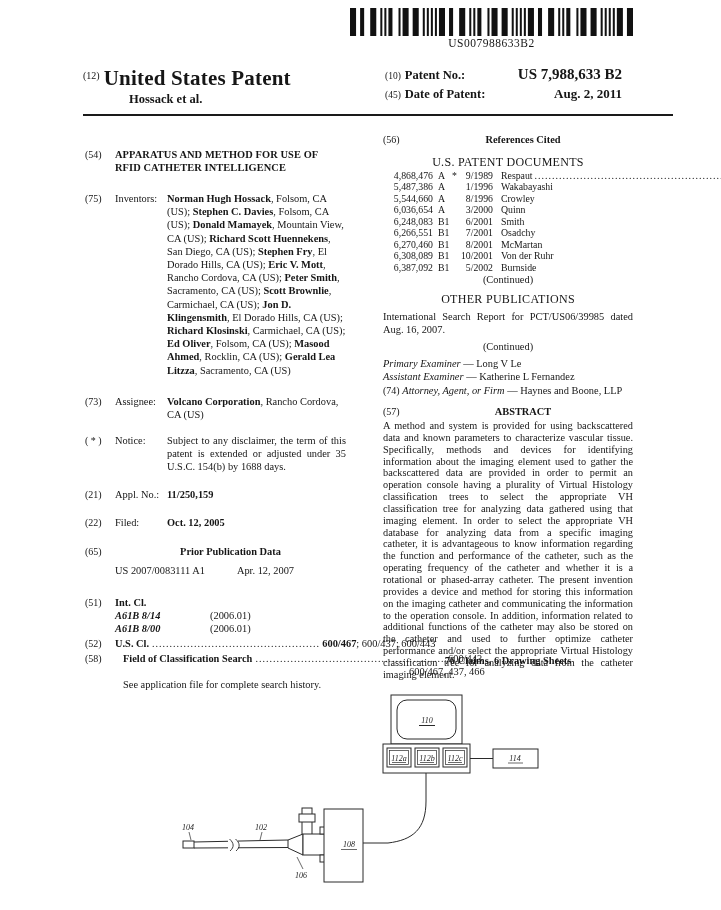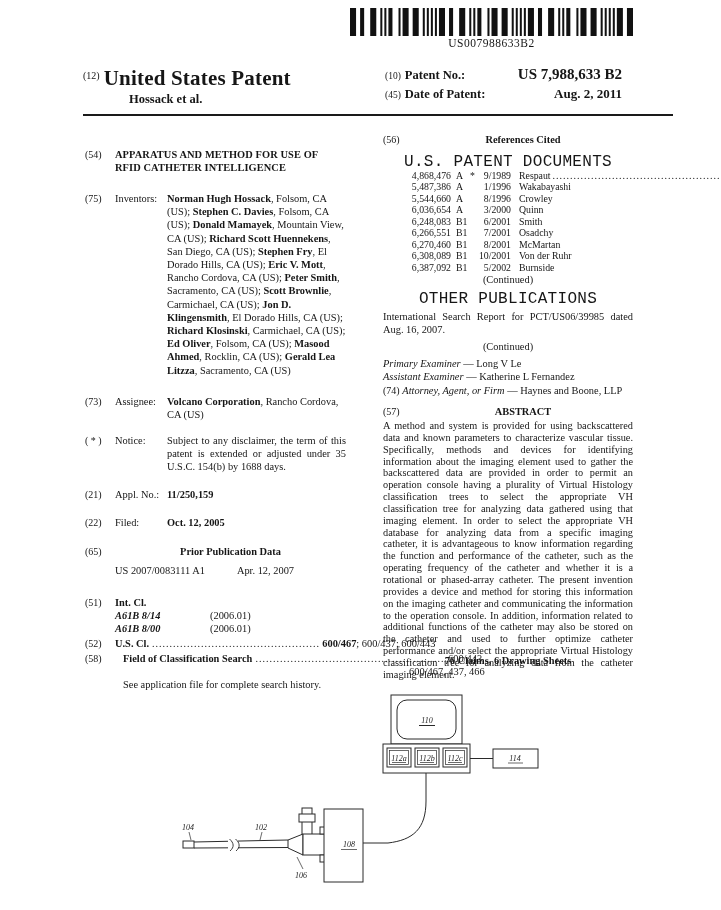--- a/index.html
+++ b/index.html
@@ -39,21 +39,21 @@
   .publine .pd{margin-left:32px;}
   .intcl-row{display:grid;grid-template-columns:95px 1fr;}
   .leader{display:flex;align-items:baseline;}
   .dots{flex:1;overflow:hidden;white-space:nowrap;margin:0 3px;}
   .dots::after{content:"..........................................................................";letter-spacing:1px;font-size:10px;}
   .right-align{text-align:right;}
 
   
   .rsec{left:383px;width:250px;font-size:10.4px;line-height:13px;}
   .refs-head{display:grid;grid-template-columns:30px 1fr;}
-  .small-caps-head{font-size:16px;letter-spacing:.3px;font-family:Liberation Mono, monospace;}
+  .small-caps-head{font-size:12px;letter-spacing:.3px;}
   .pat-table{font-size:9.8px;line-height:11.45px;}
   .pat-row{display:grid;grid-template-columns:42px 17px 9px 34px 1fr;}
   .c-no{text-align:right;}
   .c-kind{padding-left:5px;}
   .c-star{text-align:center;}
   .c-date{text-align:right;}
   .c-name{padding-left:8px;display:flex;align-items:baseline;}
   .c-name .dots{margin:0 2px;}
   .exam-line{line-height:13.4px;}
   .exam-line i{font-style:italic;}
@@ -274,21 +274,21 @@
     </div>
   </div>
 
   <div class="abs rsec refs-head" style="top:133px;">
     <span class="num">(56)</span>
     <div class="bold center">References Cited</div>
   </div>
 
   <div class="abs rsec center small-caps-head" style="top:156px;">U.S. PATENT DOCUMENTS</div>
 
-  <div class="abs rsec pat-table" style="top:170px;left:409px;width:243px;" id="pat-table">
+  <div class="abs rsec pat-table" style="top:170px;left:391px;width:243px;" id="pat-table">
       <div class="pat-row">
         <span class="c-no">4,868,476</span>
         <span class="c-kind">A</span>
         <span class="c-star">*</span>
         <span class="c-date">9/1989</span>
         <span class="c-name">Respaut<span class="dots"></span></span>
       </div>
       <div class="pat-row">
         <span class="c-no">5,487,386</span>
         <span class="c-kind">A</span>

